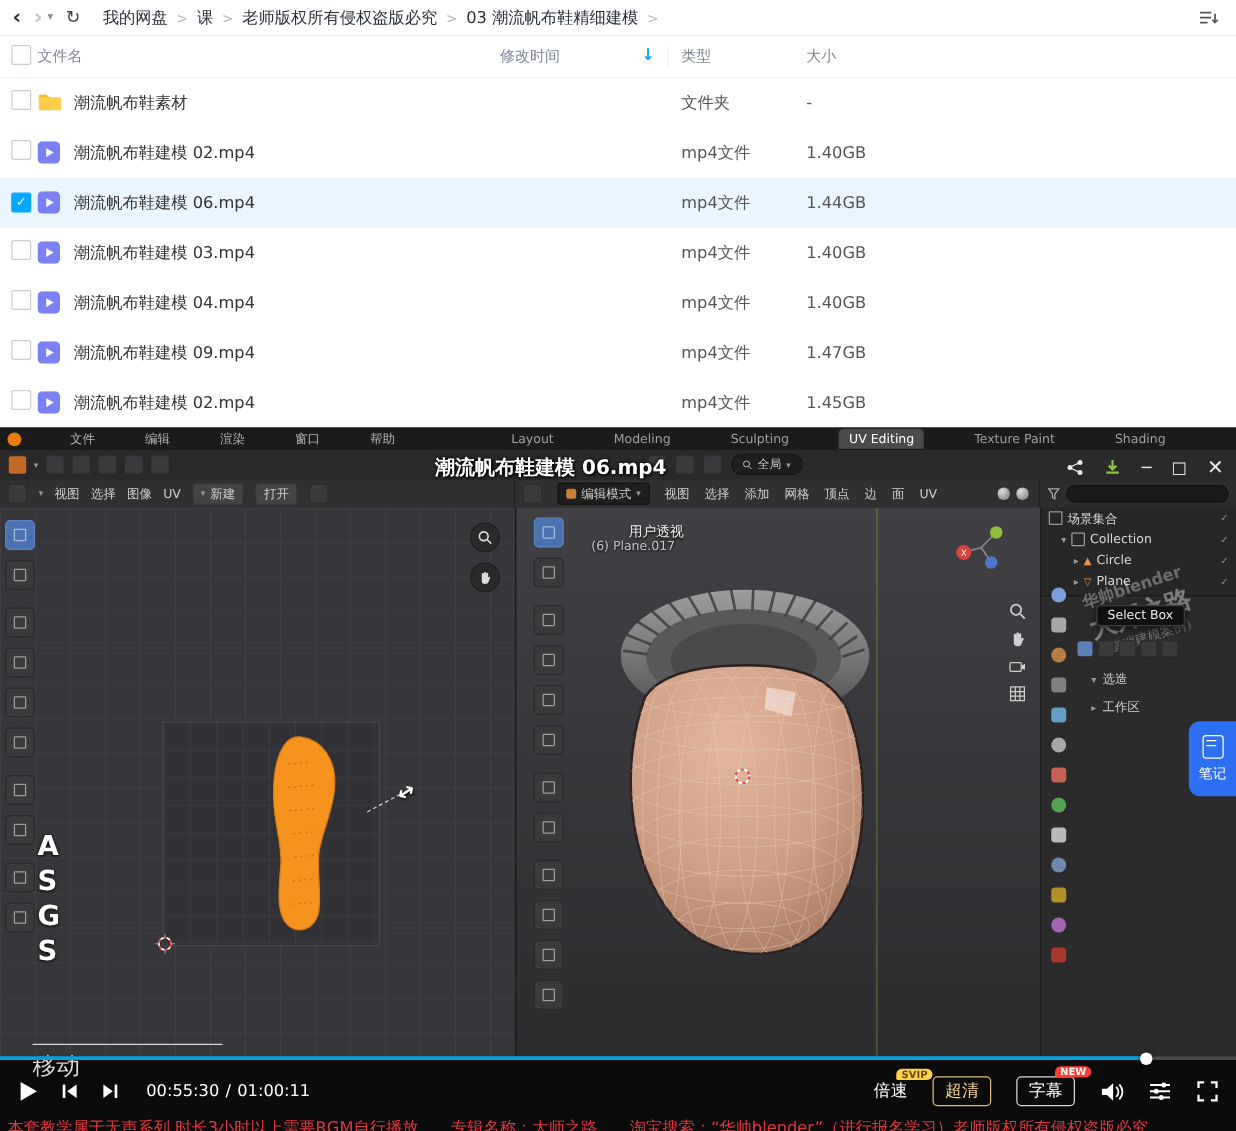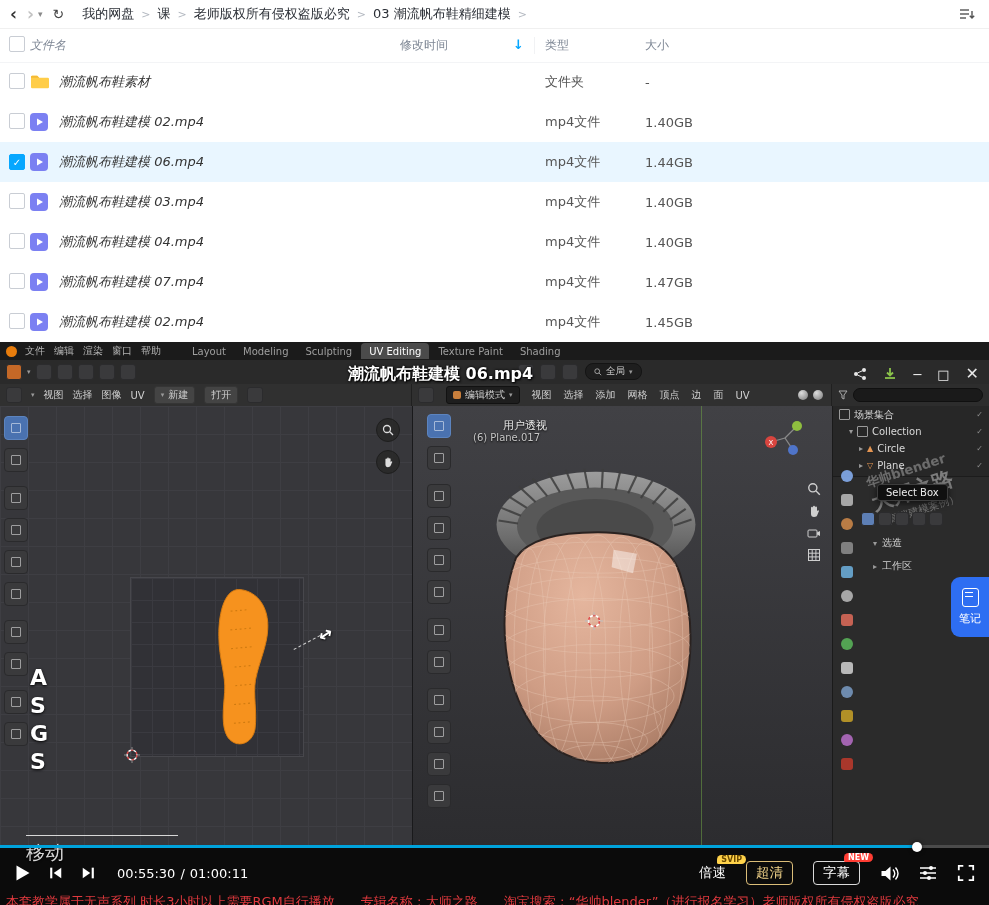--- a/index.html
+++ b/index.html
@@ -19,21 +19,21 @@
   .breadcrumb{display:flex;align-items:center;gap:7px;font-size:13px;color:#2b2f36;margin-left:8px;}
   .breadcrumb a{cursor:pointer;color:#2b2f36;text-decoration:none;}
   .breadcrumb .sep{color:#b3b8c0;font-size:11px;}
   .nav-right{margin-left:auto;padding-right:14px;cursor:pointer;display:flex;align-items:center;}
 
   
   .thead{position:absolute;top:28px;left:0;right:0;height:34px;display:flex;align-items:center;
          color:#7d8694;font-size:12px;border-bottom:1px solid #f3f4f6;background:#fff;}
   .col{box-sizing:border-box;}
   .c-check{width:30px;padding-left:9px;}
-  .c-name{width:355px;display:flex;align-items:center;font-style:italic;}
+  .c-name{width:355px;display:flex;align-items:center;}
   .c-mod{width:150px;display:flex;align-items:flex-start;justify-content:space-between;padding:0 10px 0 15px;border-right:1px solid #f1f2f4;}
   .c-type{width:100px;padding-left:10px;}
   .c-size{width:110px;padding-left:10px;}
   .sort{color:#06a7ff;font-size:13px;font-weight:bold;}
   .cb{width:14px;height:14px;border:1px solid #c9cdd4;border-radius:2px;background:#fff;display:inline-flex;
       align-items:center;justify-content:center;cursor:pointer;}
   .cb.checked{background:#06a7ff;border-color:#06a7ff;color:#fff;font-size:10px;}
   .rows{position:absolute;top:62px;left:0;right:0;}
   .frow{height:40px;display:flex;align-items:center;font-size:13px;color:#333;cursor:pointer;}
   .frow.selected{background:#e9f6ff;}
@@ -46,21 +46,21 @@
   .player{position:absolute;top:342px;left:0;width:989px;height:563px;background:#0b0b0b;overflow:hidden;}
   .vtitle{position:absolute;top:22px;left:348px;font-size:16px;font-weight:bold;color:#fff;z-index:30;
           text-shadow:0 0 3px #000,1px 1px 2px #000;}
   .ptop-icons{position:absolute;top:24px;right:10px;display:flex;align-items:center;gap:16px;z-index:31;color:#e8e8e8;}
   .ptop-icons span{font-size:13px;cursor:pointer;line-height:1;}
   .ptop-icons .xbig{font-size:16px;}
 
   
   .blender{position:absolute;top:0;left:0;width:989px;height:503px;background:#232323;}
   .bl-tabs{position:absolute;top:0;left:0;right:0;height:18px;background:#1b1b1b;display:flex;align-items:center;
-           font-size:10px;color:#b3b3b3;padding-left:6px;box-sizing:border-box;}
+           font-size:10px;color:#b3b3b3;padding-left:6px;box-sizing:border-box;gap:31px;}
   .bl-logo{width:11px;height:11px;border-radius:50%;background:#e87d0d;margin-right:8px;flex:0 0 auto;}
   .bl-menu{margin-right:9px;}
   .bl-tab{padding:3px 8px 2px;margin-right:1px;border-radius:4px 4px 0 0;color:#9f9f9f;}
   .bl-tab.active{background:#4b4b4b;color:#fff;}
   .bl-row2{position:absolute;top:18px;left:0;right:0;height:24px;background:#2a2a2a;border-bottom:1px solid #1d1d1d;}
   .mini{width:14px;height:14px;background:#3a3a3c;border:1px solid #2b2b2d;border-radius:3px;display:inline-block;}
   .mini.orange{background:#c46827;}
   .row2-left{position:absolute;left:6px;top:4px;display:flex;gap:5px;align-items:center;}
   .pill{position:absolute;left:585px;top:3px;height:15px;background:#1e1e1e;border:1px solid #141414;border-radius:8px;
         color:#c9c9c9;font-size:9.5px;display:flex;align-items:center;gap:4px;padding:0 8px;}
@@ -308,21 +308,21 @@
 
     <div class="frow">
       <div class="col c-check"><span class="cb"></span></div>
       <div class="col c-name">
         <span class="ficon">
           <svg viewBox="0 0 18 18" width="18" height="18">
               <rect width="18" height="18" rx="4" fill="#7b80f2"></rect>
               <path d="M7 5.5 L13 9 L7 12.5 Z" fill="#fff"></path>
             </svg>
         </span>
-        <a class="fname">潮流帆布鞋建模 07.mp4</a>
+        <a class="fname">潮流帆布鞋建模 09.mp4</a>
       </div>
       <div class="col c-mod"></div>
       <div class="col c-type">mp4文件</div>
       <div class="col c-size">1.47GB</div>
     </div>
 
     <div class="frow">
       <div class="col c-check"><span class="cb"></span></div>
       <div class="col c-name">
         <span class="ficon">

